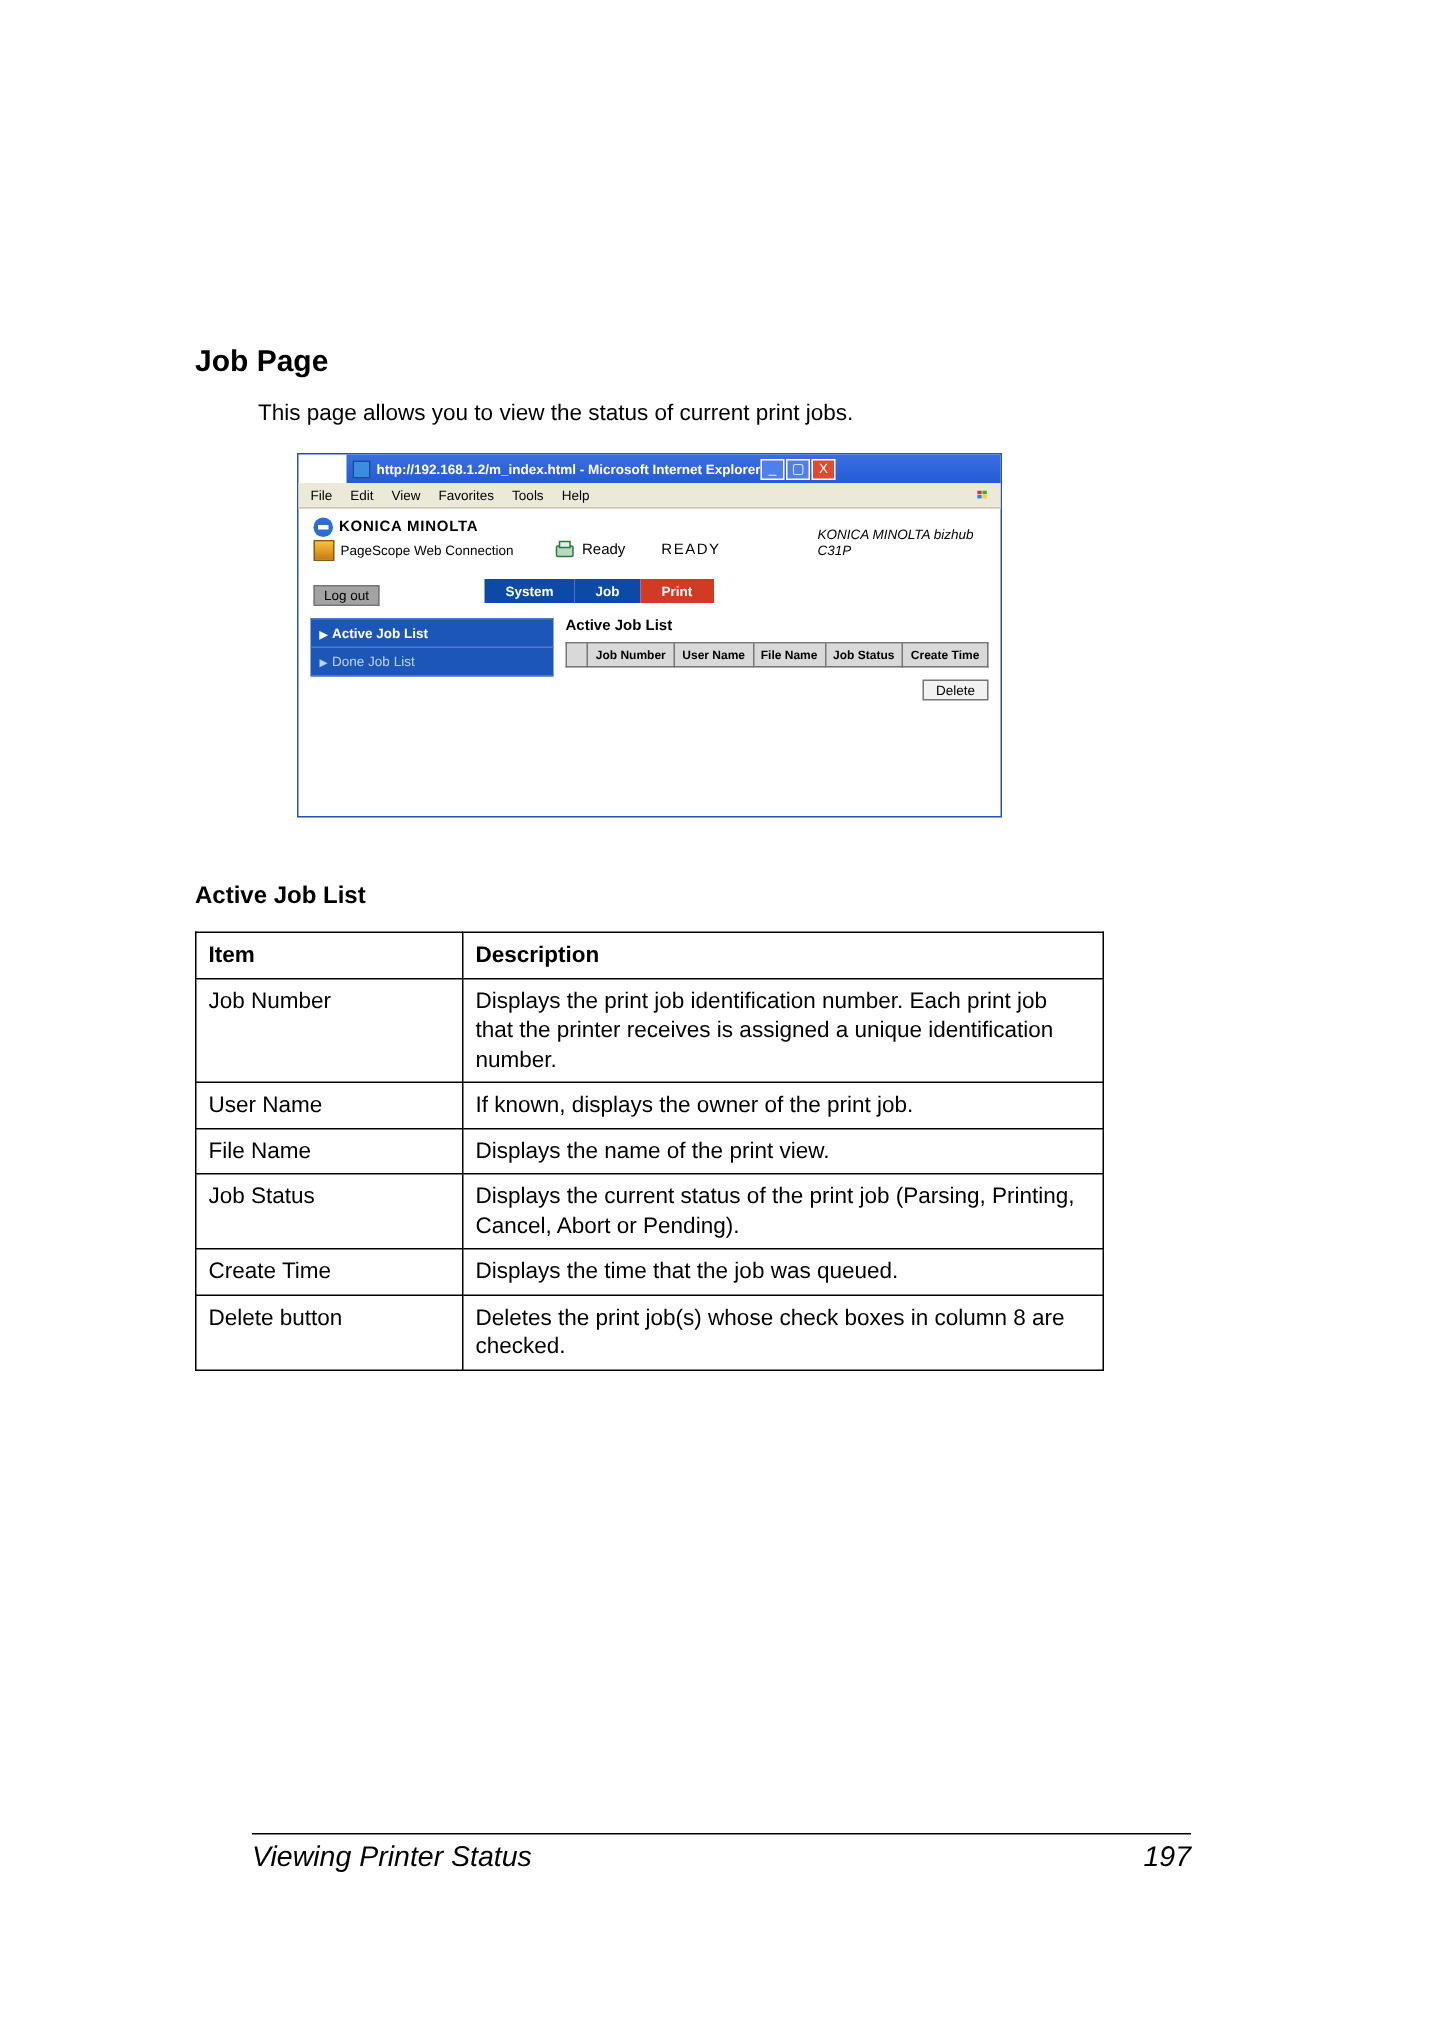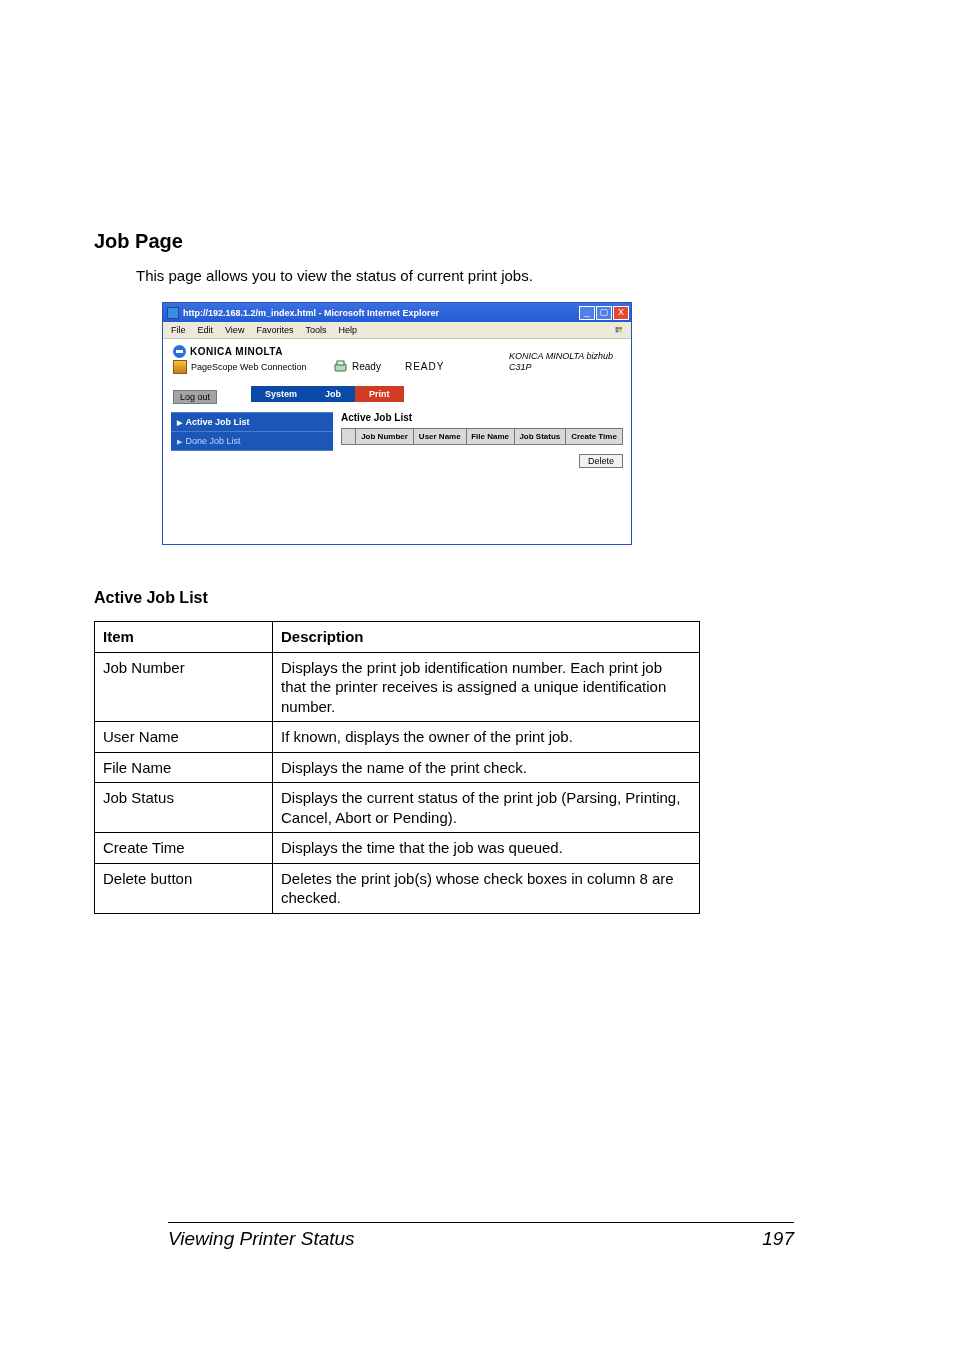--- a/index.html
+++ b/index.html
@@ -1,24 +1,24 @@
 <!DOCTYPE html>
 <html><head>
 <meta charset="utf-8">
 <style>
   * { box-sizing: border-box; margin: 0; padding: 0; }
   html, body { width: 954px; height: 1350px; background: #fff; font-family: Arial, Helvetica, sans-serif; color: #000; }
-  .page { padding: 230px 160px 0 76px; position: relative; height: 100%; }
+  .page { padding: 230px 160px 0 112px; position: relative; height: 100%; }
   h1.job-page { font-size: 20px; font-weight: bold; margin-left: 18px; margin-bottom: 14px; }
   .intro { font-size: 15px; margin-left: 60px; margin-bottom: 18px; }
 
   
   .shot-wrap { margin-left: 86px; width: 470px; }
   .ie-window { border: 1px solid #2a4fbd; width: 470px; background: #fff; }
-  .ie-title { height: 19px; background: linear-gradient(#3a6fe0,#245bd6); color:#fff; display:flex; align-items:center; justify-content:space-between; padding: 0 2px 0 4px; }
+  .ie-title { height: 19px; background: linear-gradient(#3a6fe0,#245bd6); color:#fff; display:flex; align-items:center; padding: 0 2px 0 4px; margin-left: 32px; }
   .ie-title-left { display:flex; align-items:center; gap:4px; }
   .ie-ico { width:12px; height:12px; background:#3a8de0; border:1px solid #154a9a; display:inline-block; }
   .ie-title-text { font-size: 9px; font-weight: bold; white-space: nowrap; }
   .ie-buttons { display:flex; gap:1px; }
   .ie-btn { width:16px; height:14px; border:1px solid #fff; background:#4f7fe8; display:flex; align-items:center; justify-content:center; font-size:9px; color:#fff; line-height:1; }
   .ie-btn.close { background:#e04a2f; }
   .ie-menu { height:17px; background:#ece9d8; border-bottom:1px solid #c9c6b7; display:flex; align-items:center; gap:0; padding: 0 2px; }
   .ie-menu span { font-size: 9px; color:#000; padding: 0 6px; }
   .ie-flag { width:20px; height:14px; margin-left:auto; display:flex; align-items:center; justify-content:center; }
   .ie-flag svg { width:14px; height:12px; }
@@ -35,21 +35,21 @@
   .ps-text { font-size:9px; }
   .hdr-mid { display:flex; align-items:center; gap:4px; width:130px; }
   .ready-ico { width:15px; height:15px; display:inline-block; }
   .ready-ico svg { width:15px; height:15px; }
   .ready-lbl { font-size:10px; }
   .ready-big { font-size:10px; letter-spacing:1px; margin-left: 20px; }
   .hdr-right { margin-left:auto; text-align:left; font-size:9px; line-height:1.3; padding-right: 8px; font-style: italic; }
 
   .logout-btn { margin: 12px 0 10px 6px; display:inline-block; font-size:9px; border:1px solid #777; background:#a3a3a3; padding:1px 6px; }
 
-  .tabs { display:flex; margin-left: 84px; margin-top: -28px; margin-bottom: 10px; }
+  .tabs { display:flex; margin-left: 120px; margin-top: -28px; margin-bottom: 10px; }
   .tab { font-size:9px; color:#fff; padding:3px 14px; font-weight:bold; }
   .tab.sys { background:#0b4aa6; }
   .tab.job { background:#0b4aa6; }
   .tab.print { background:#d13a23; }
 
   .content-row { display:flex; gap:8px; padding: 0 4px 18px 4px; }
   .sidebar { width: 162px; }
   .side-item { background:#1c57b8; color:#fff; font-size:9px; padding:4px 6px; border-bottom:1px solid #4a7cd0; }
   .side-item .arrow { display:inline-block; margin-right:3px; font-size:7px; }
   .side-item.first { border-top:1px solid #4a7cd0; font-weight:bold; }
@@ -200,21 +200,21 @@
       <tr>
           <td>Job Number</td>
           <td>Displays the print job identification number. Each print job that the printer receives is assigned a unique identification number.</td>
         </tr>
       <tr>
           <td>User Name</td>
           <td>If known, displays the owner of the print job.</td>
         </tr>
       <tr>
           <td>File Name</td>
-          <td>Displays the name of the print check.</td>
+          <td>Displays the name of the print view.</td>
         </tr>
       <tr>
           <td>Job Status</td>
           <td>Displays the current status of the print job (Parsing, Printing, Cancel, Abort or Pending).</td>
         </tr>
       <tr>
           <td>Create Time</td>
           <td>Displays the time that the job was queued.</td>
         </tr>
       <tr>

